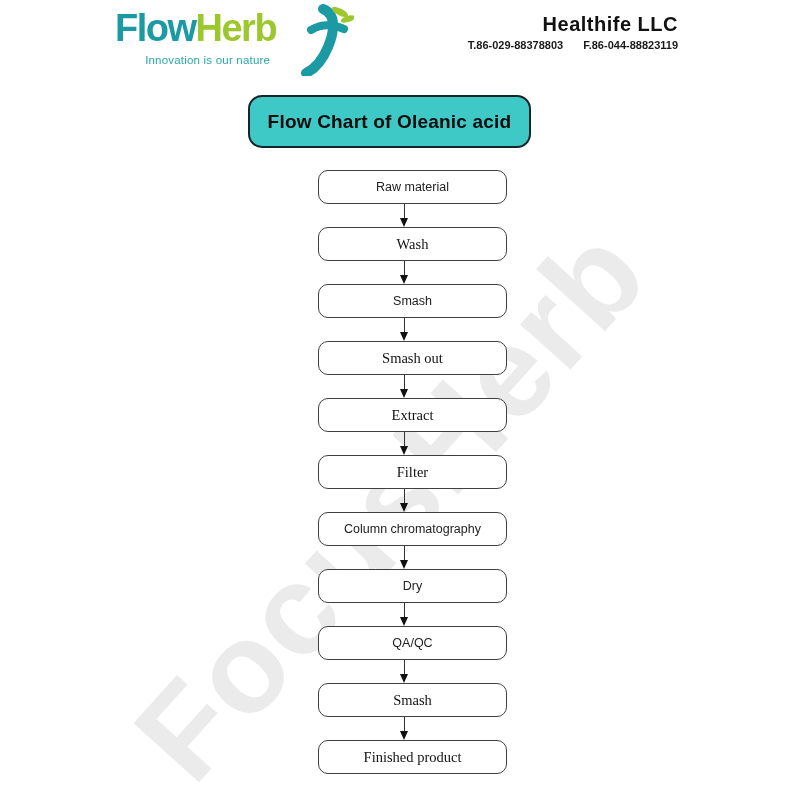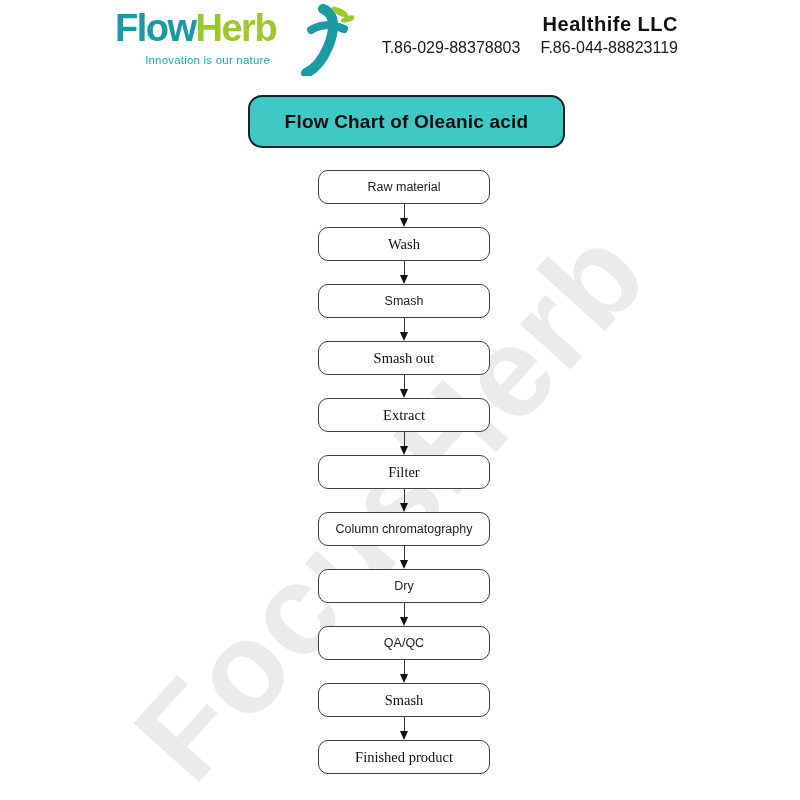--- a/index.html
+++ b/index.html
@@ -55,32 +55,32 @@
     top: 13px;
     text-align: right;
     color: #111;
     margin-left: 48px;
   }
   .company-name { font-size: 20px; font-weight: bold; letter-spacing: 0.5px; }
   .company-row {
     display: flex;
     justify-content: flex-end;
     gap: 20px;
-    font-size: 16px;
-    font-weight: normal;
+    font-size: 11px;
+    font-weight: bold;
     margin-top: 3px;
     color: #1a1a1a;
   }
 
   
   .banner {
     position: absolute;
     left: 248px;
     top: 95px;
-    width: 317px;
+    width: 283px;
     height: 53px;
     background: #3EC9C6;
     border: 2px solid #15262B;
     border-radius: 14px;
     display: flex;
     align-items: center;
     justify-content: center;
     z-index: 2;
   }
   .banner span {
@@ -94,21 +94,21 @@
   .flowchart {
     position: absolute;
     left: 318px;
     top: 170px;
     width: 172px;
     display: flex;
     flex-direction: column;
     z-index: 2;
   }
   .fc-box {
-    width: 172px;
+    width: 189px;
     height: 34px;
     background: #ffffff;
     border: 1px solid #3f3f3f;
     border-radius: 10px;
     display: flex;
     align-items: center;
     justify-content: center;
   }
   .fc-box.sans  span { font-family: "Liberation Sans", sans-serif;  font-size: 12.5px; color: #222; }
   .fc-box.serif span { font-family: "Liberation Serif", serif;      font-size: 14.5px; color: #111; }

